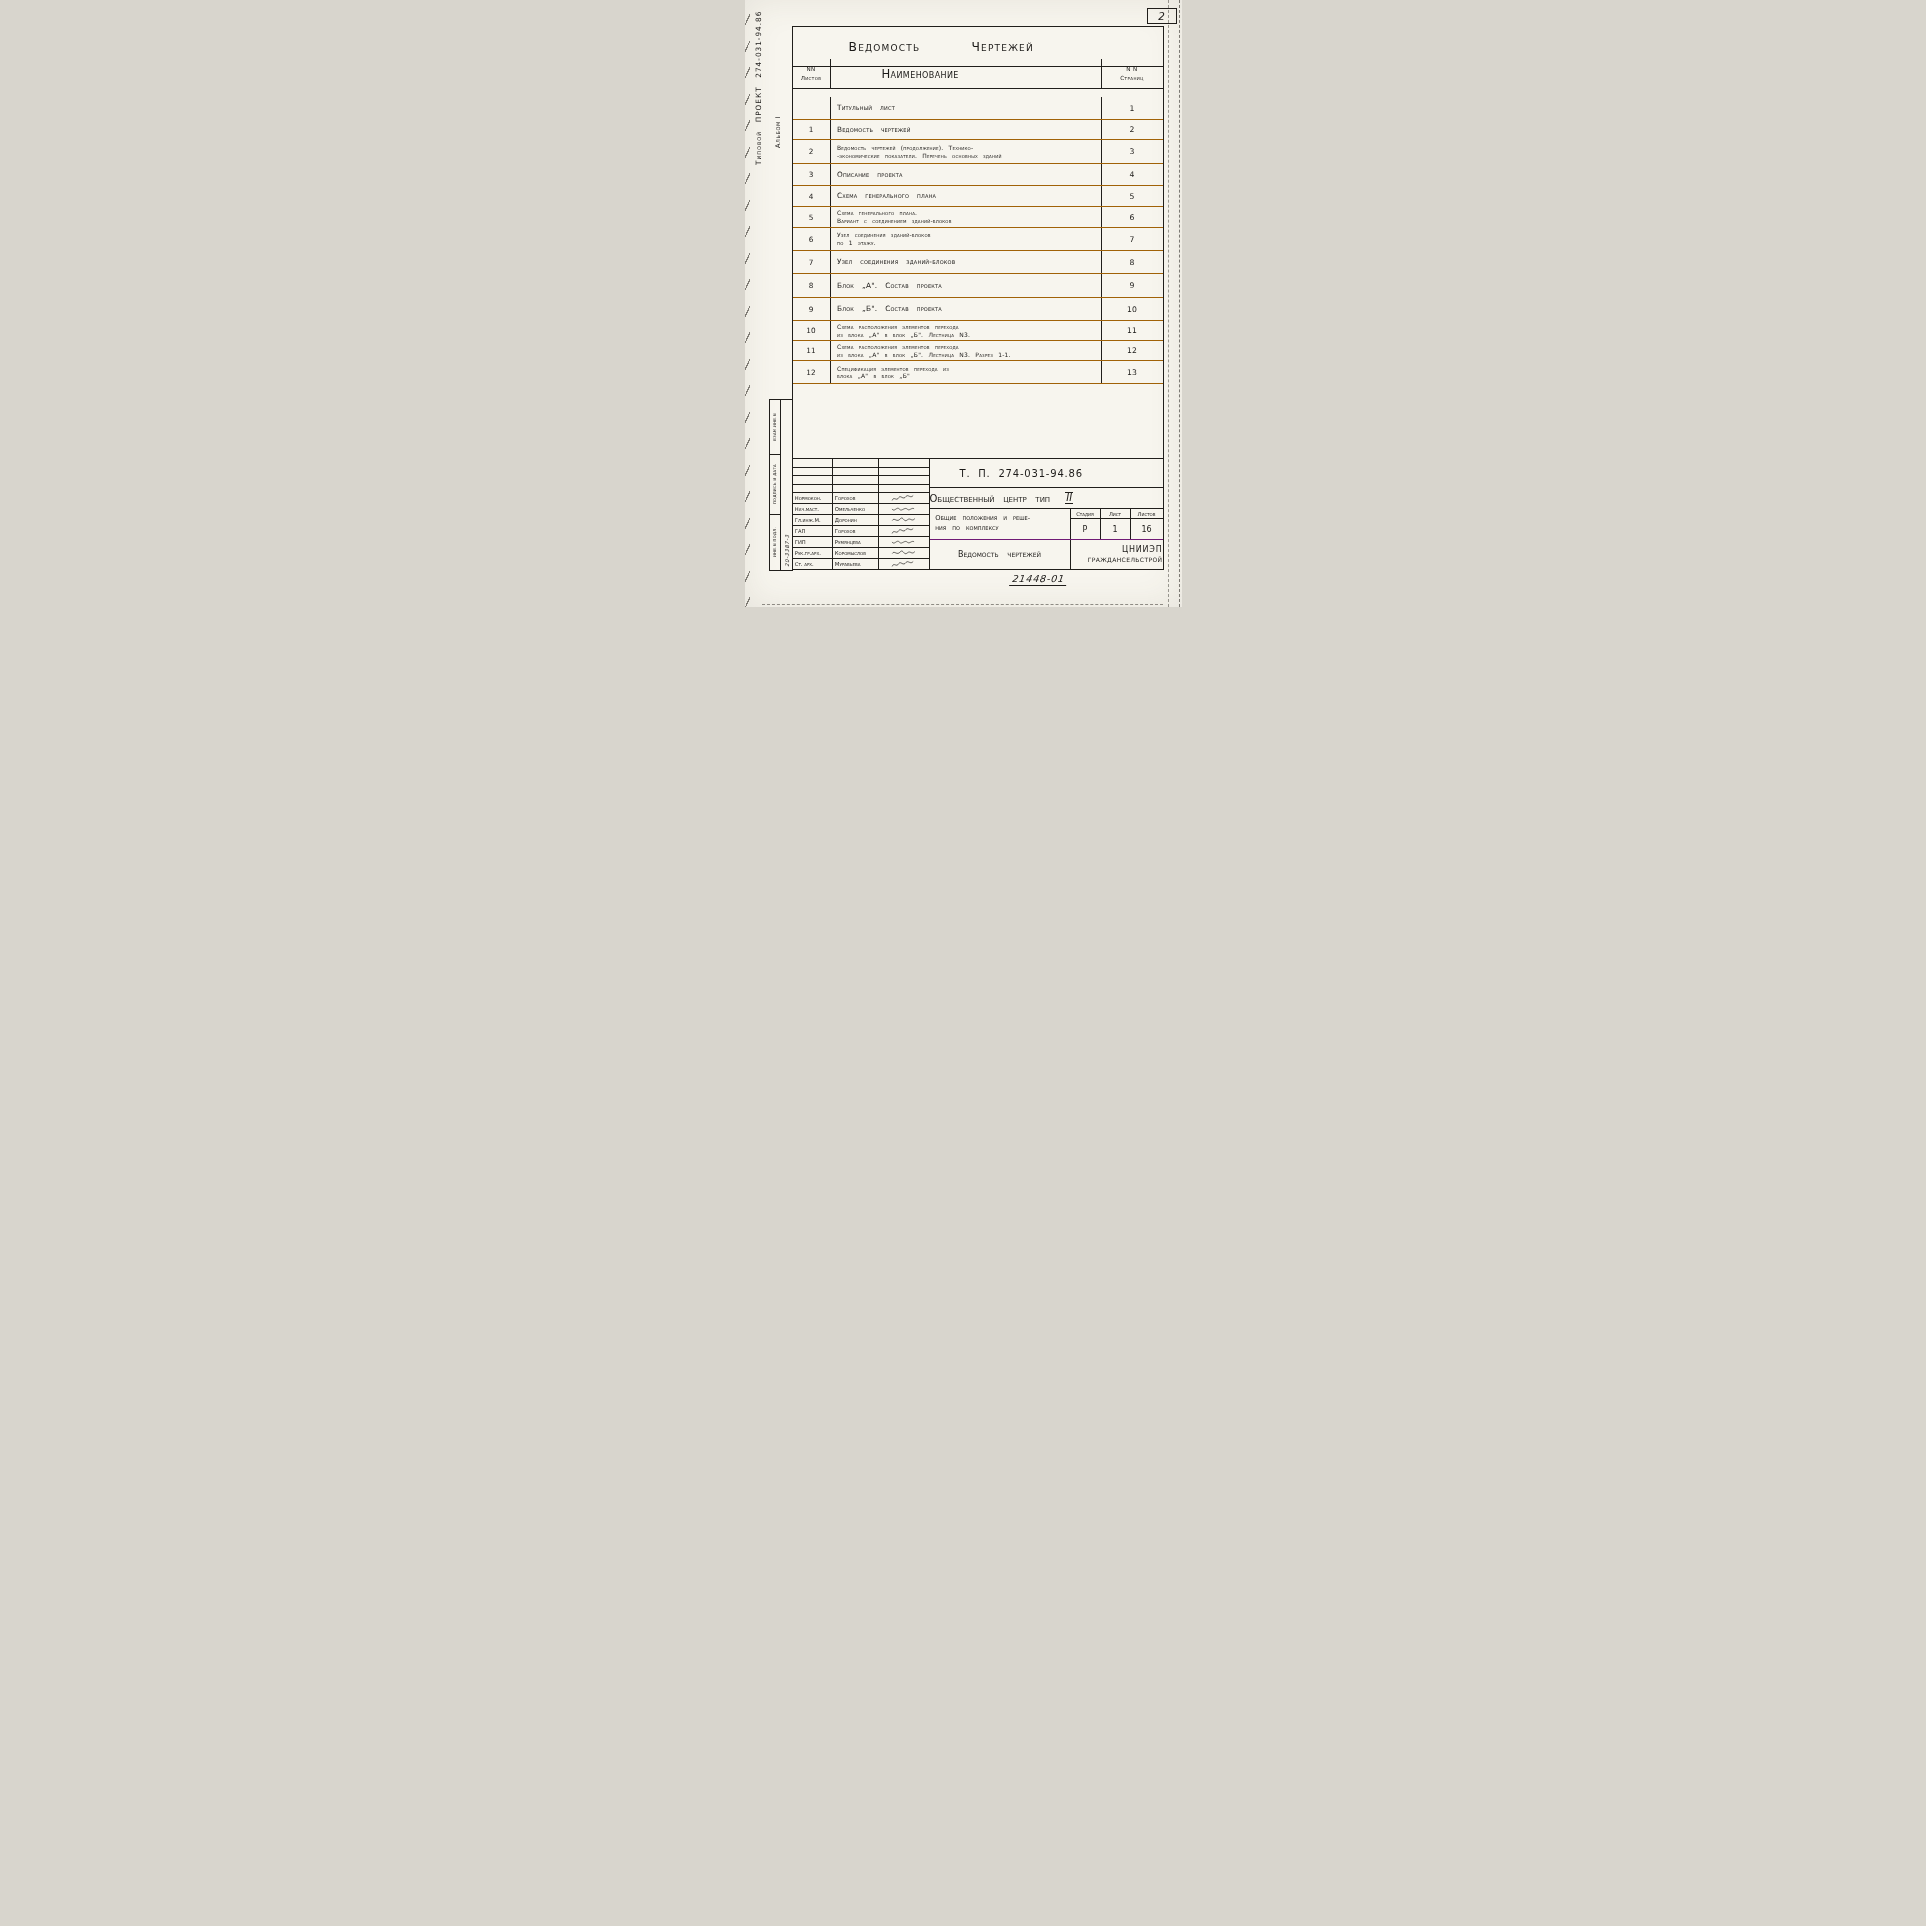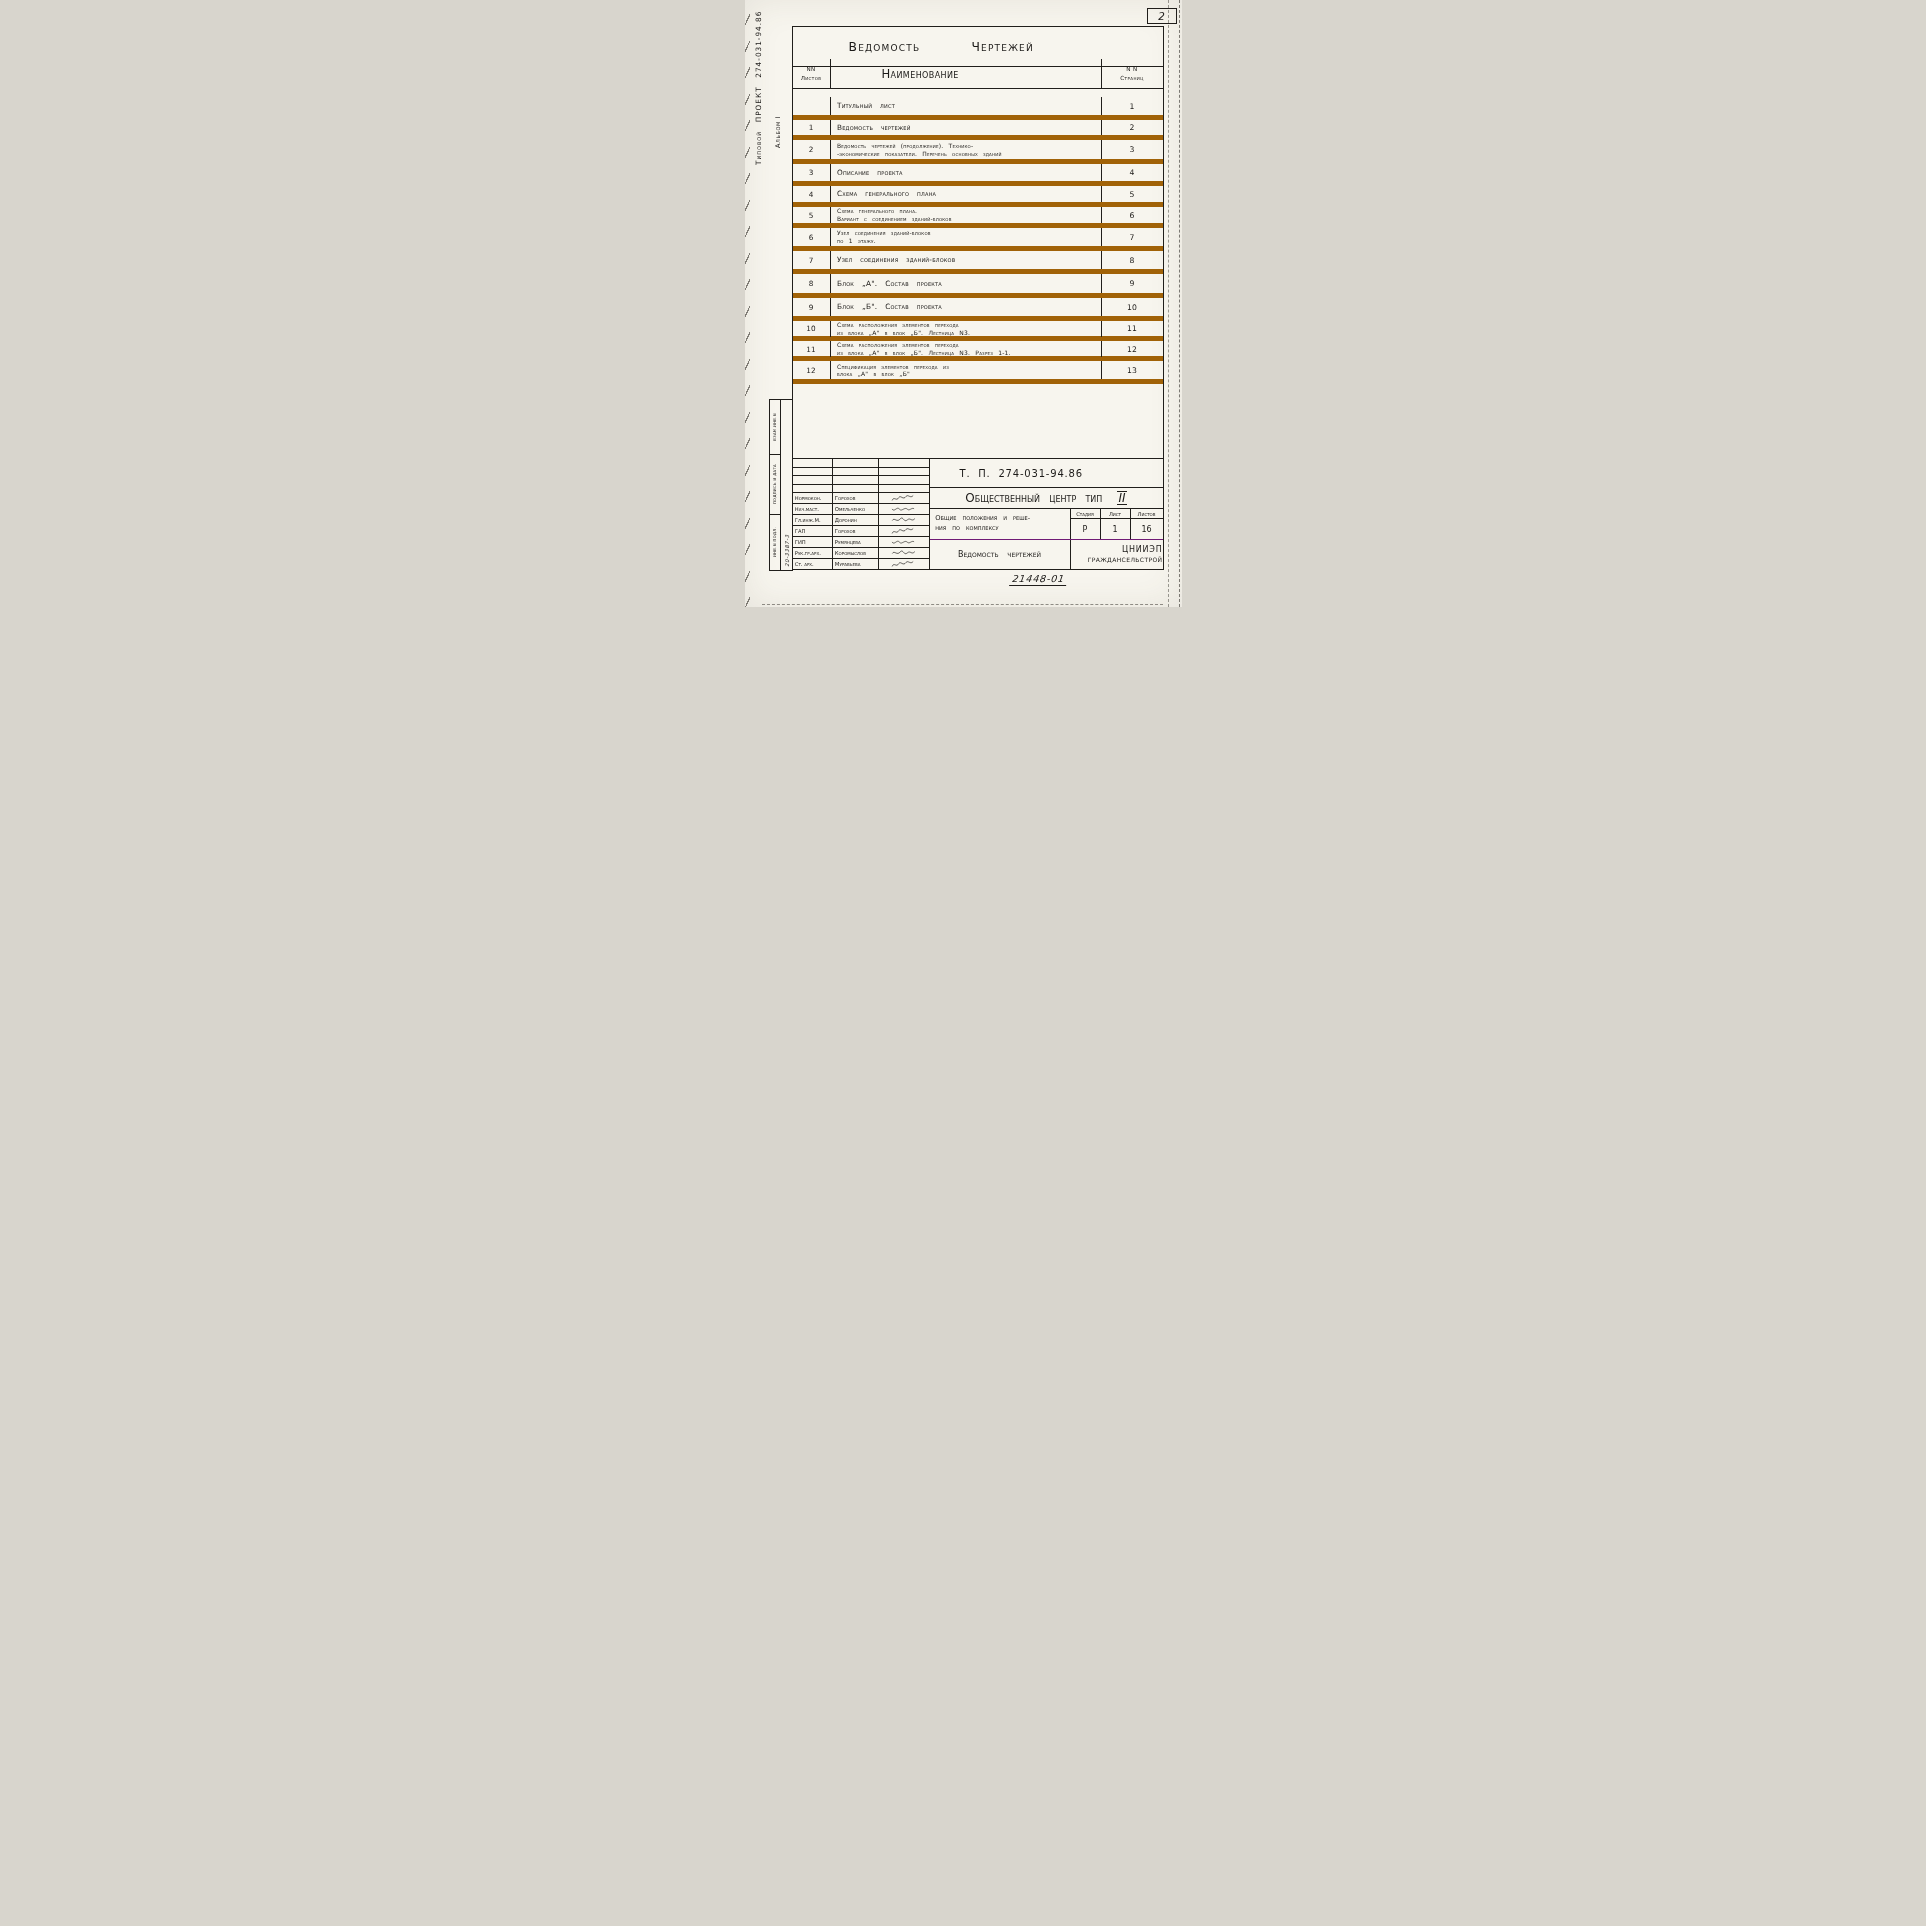--- a/index.html
+++ b/index.html
@@ -31,21 +31,21 @@
   .title-row{position:absolute;left:0;top:0;width:100%;height:40px;border-bottom:1.2px solid #201e1b;
              display:flex;align-items:center;padding-left:56px;font-size:12.3px;letter-spacing:1.2px;word-spacing:46px}
   .header-row{position:absolute;left:0;top:32px;width:100%;height:30px;border-bottom:1.2px solid #201e1b;
               display:grid;grid-template-columns:38px 271px 61px}
   .hc{display:flex;align-items:center;justify-content:center;text-align:center}
   .hc1{border-right:1px solid #201e1b;font-size:5.6px;line-height:1.5;letter-spacing:0.4px}
   .hc2{border-right:1px solid #201e1b;font-size:11.6px;justify-content:flex-start;padding-left:51px;letter-spacing:0.4px}
   .hc3{font-size:5.6px;line-height:1.5;letter-spacing:0.4px}
 
   .rows{position:absolute;left:0;top:70px;width:100%}
-  .trow{display:grid;grid-template-columns:38px 271px 61px;border-bottom:5px solid #a16207}
+  .trow{display:grid;grid-template-columns:38px 271px 61px;border-bottom:1px solid #a16207}
   .cell{display:flex}
   .c1{border-right:1px solid #201e1b;align-items:center;justify-content:center;font-size:7.3px}
   .c2{border-right:1px solid #201e1b;flex-direction:column;justify-content:center;padding-left:6.5px;
       font-size:7.3px;word-spacing:5.4px;letter-spacing:0.2px;line-height:1.3}
   .c2.twoline{font-size:6px;word-spacing:3.1px}
   .c3{align-items:center;justify-content:center;font-size:7.7px}
 
   
   .titleblock{position:absolute;left:0;bottom:0;width:100%;height:111px;border-top:1.2px solid #201e1b;display:flex}
   .sigblock{width:137px;height:100%;border-right:1.2px solid #201e1b;display:flex;flex-direction:column}
@@ -54,22 +54,22 @@
   .srow:last-child{border-bottom:none}
   .scell{display:flex;align-items:center;padding-left:2.3px;font-size:5.2px}
   .s1{border-right:0.8px solid #201e1b}
   .s2{border-right:0.8px solid #201e1b;font-size:5.4px}
   .s3{justify-content:center;padding:0 1.5px}
   .squig{width:25px;height:8.5px}
 
   .tb-right{flex:1;display:flex;flex-direction:column}
   .tb-tp{height:29px;border-bottom:1px solid #201e1b;display:flex;align-items:center;padding-left:30px;
          font-size:10px;letter-spacing:0.8px;word-spacing:3.9px}
-  .tb-obj{height:21px;border-bottom:1px solid #201e1b;display:flex;align-items:center;justify-content:center;
-          font-size:12px;word-spacing:5.4px;gap:15px}
+  .tb-obj{height:21px;border-bottom:1px solid #201e1b;display:flex;align-items:center;
+          font-size:10px;word-spacing:5.4px;gap:15px}
   .roman{border-top:1px solid #201e1b;border-bottom:1px solid #201e1b;padding:0 1.2px;line-height:1.05;font-style:italic}
   .tb-r3{height:31px;border-bottom:1px solid #701a75;display:grid;grid-template-columns:141px 1fr}
   .tb-docname{border-right:1px solid #201e1b;display:flex;flex-direction:column;justify-content:center;
               padding-left:5.8px;font-size:6.7px;line-height:1.45;word-spacing:3.9px}
   .tb-stage{display:flex;flex-direction:column}
   .tb-stage-h{display:grid;grid-template-columns:30px 30px 1fr;height:10px;border-bottom:1px solid #201e1b}
   .tb-stage-h div{display:flex;align-items:center;justify-content:center;font-size:5.2px;border-right:1px solid #201e1b}
   .tb-stage-h div:last-child{border-right:none}
   .tb-stage-v{display:grid;grid-template-columns:30px 30px 1fr;flex:1}
   .tb-stage-v div{display:flex;align-items:center;justify-content:center;font-size:8px;border-right:1px solid #201e1b}

